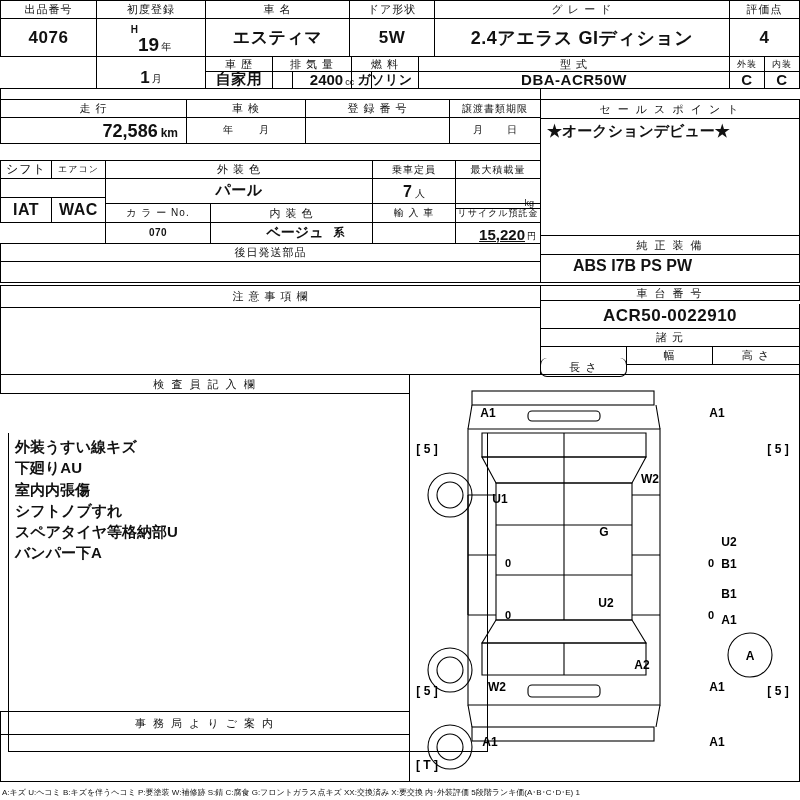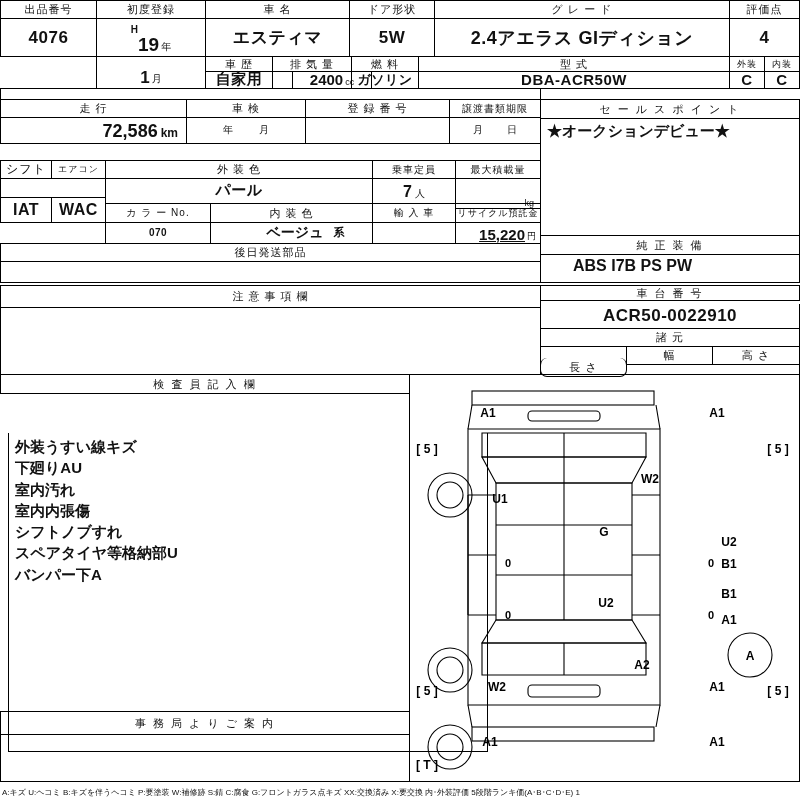--- a/index.html
+++ b/index.html
@@ -172,21 +172,20 @@
   <div class="bx lbl" style="left:540px;top:358px;width:87px;height:19px;border-top:none;border-radius:7px;">長 さ</div>
   <div class="bx lbl" style="left:626px;top:346px;width:87px;height:19px;border-top:none;">幅</div>
   <div class="bx lbl" style="left:712px;top:346px;width:88px;height:19px;border-top:none;">高 さ</div>
   <div class="bx" style="left:540px;top:364px;width:260px;height:11px;border-top:none;"></div>
 
   <div class="bx lbl" style="left:0;top:374px;width:410px;height:20px;letter-spacing:2px;">検 査 員 記 入 欄</div>
   <div class="bx" style="left:8px;top:393px;width:480px;height:319px;border-top:none;margin-top:40px;">
     <div class="notes">
       <div>外装うすい線キズ</div>
       <div>下廻りAU</div>
-      <div>室内汚れ</div>
       <div>室内内張傷</div>
       <div>シフトノブすれ</div>
       <div>スペアタイヤ等格納部U</div>
       <div>バンパー下A</div>
     </div>
   </div>
 
   <div class="bx lbl" style="left:0;top:711px;width:410px;height:24px;letter-spacing:2px;">事 務 局 よ り ご 案 内</div>
   <div class="bx" style="left:0;top:734px;width:410px;height:48px;border-top:none;"></div>
 

